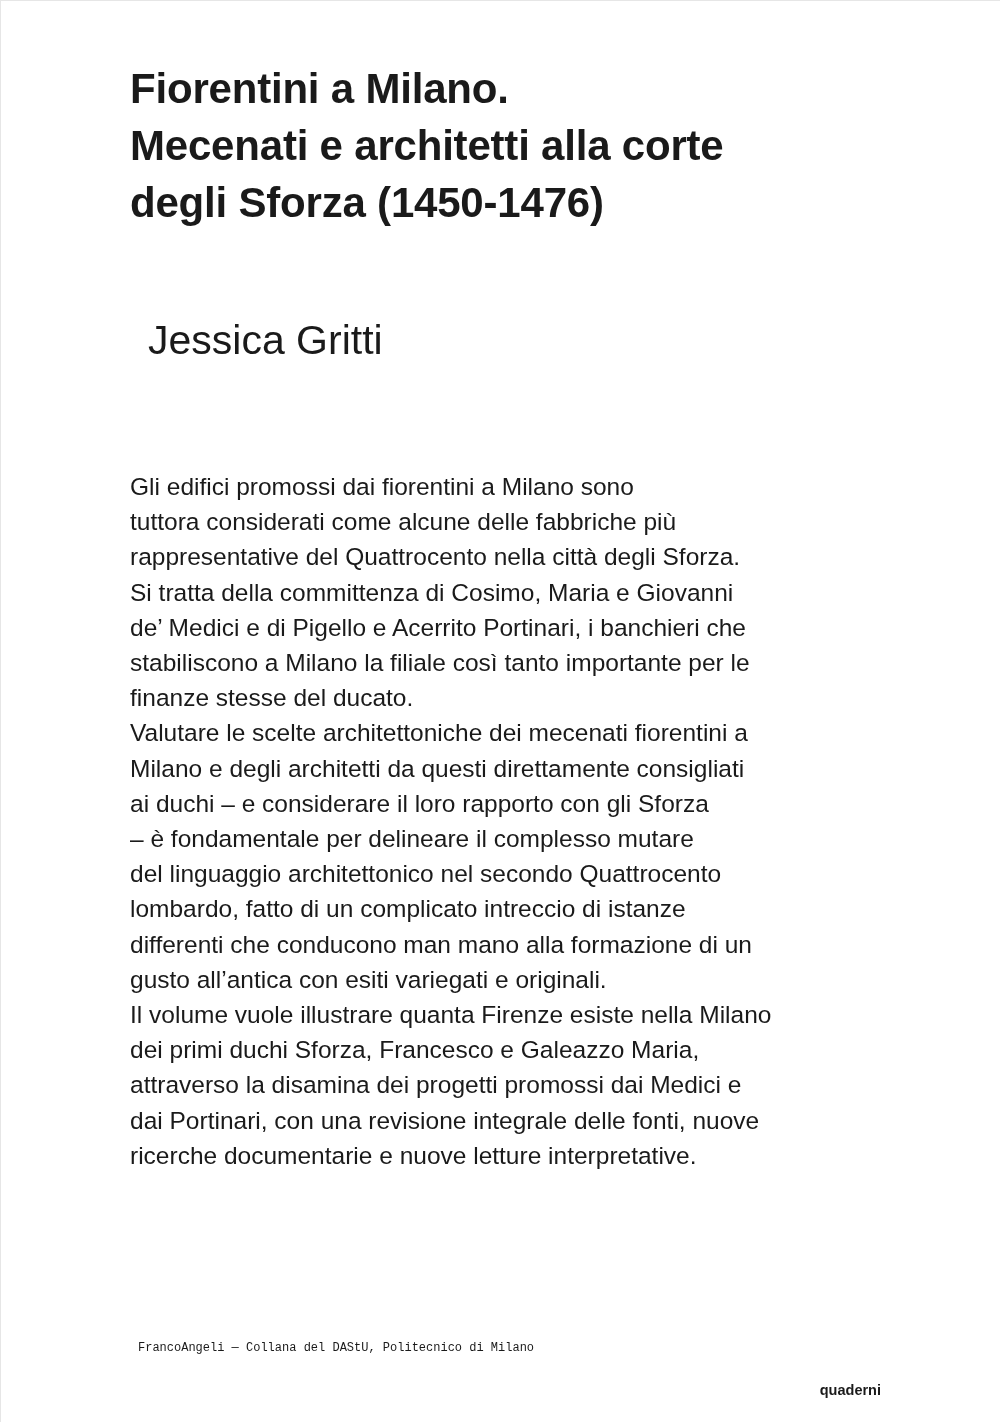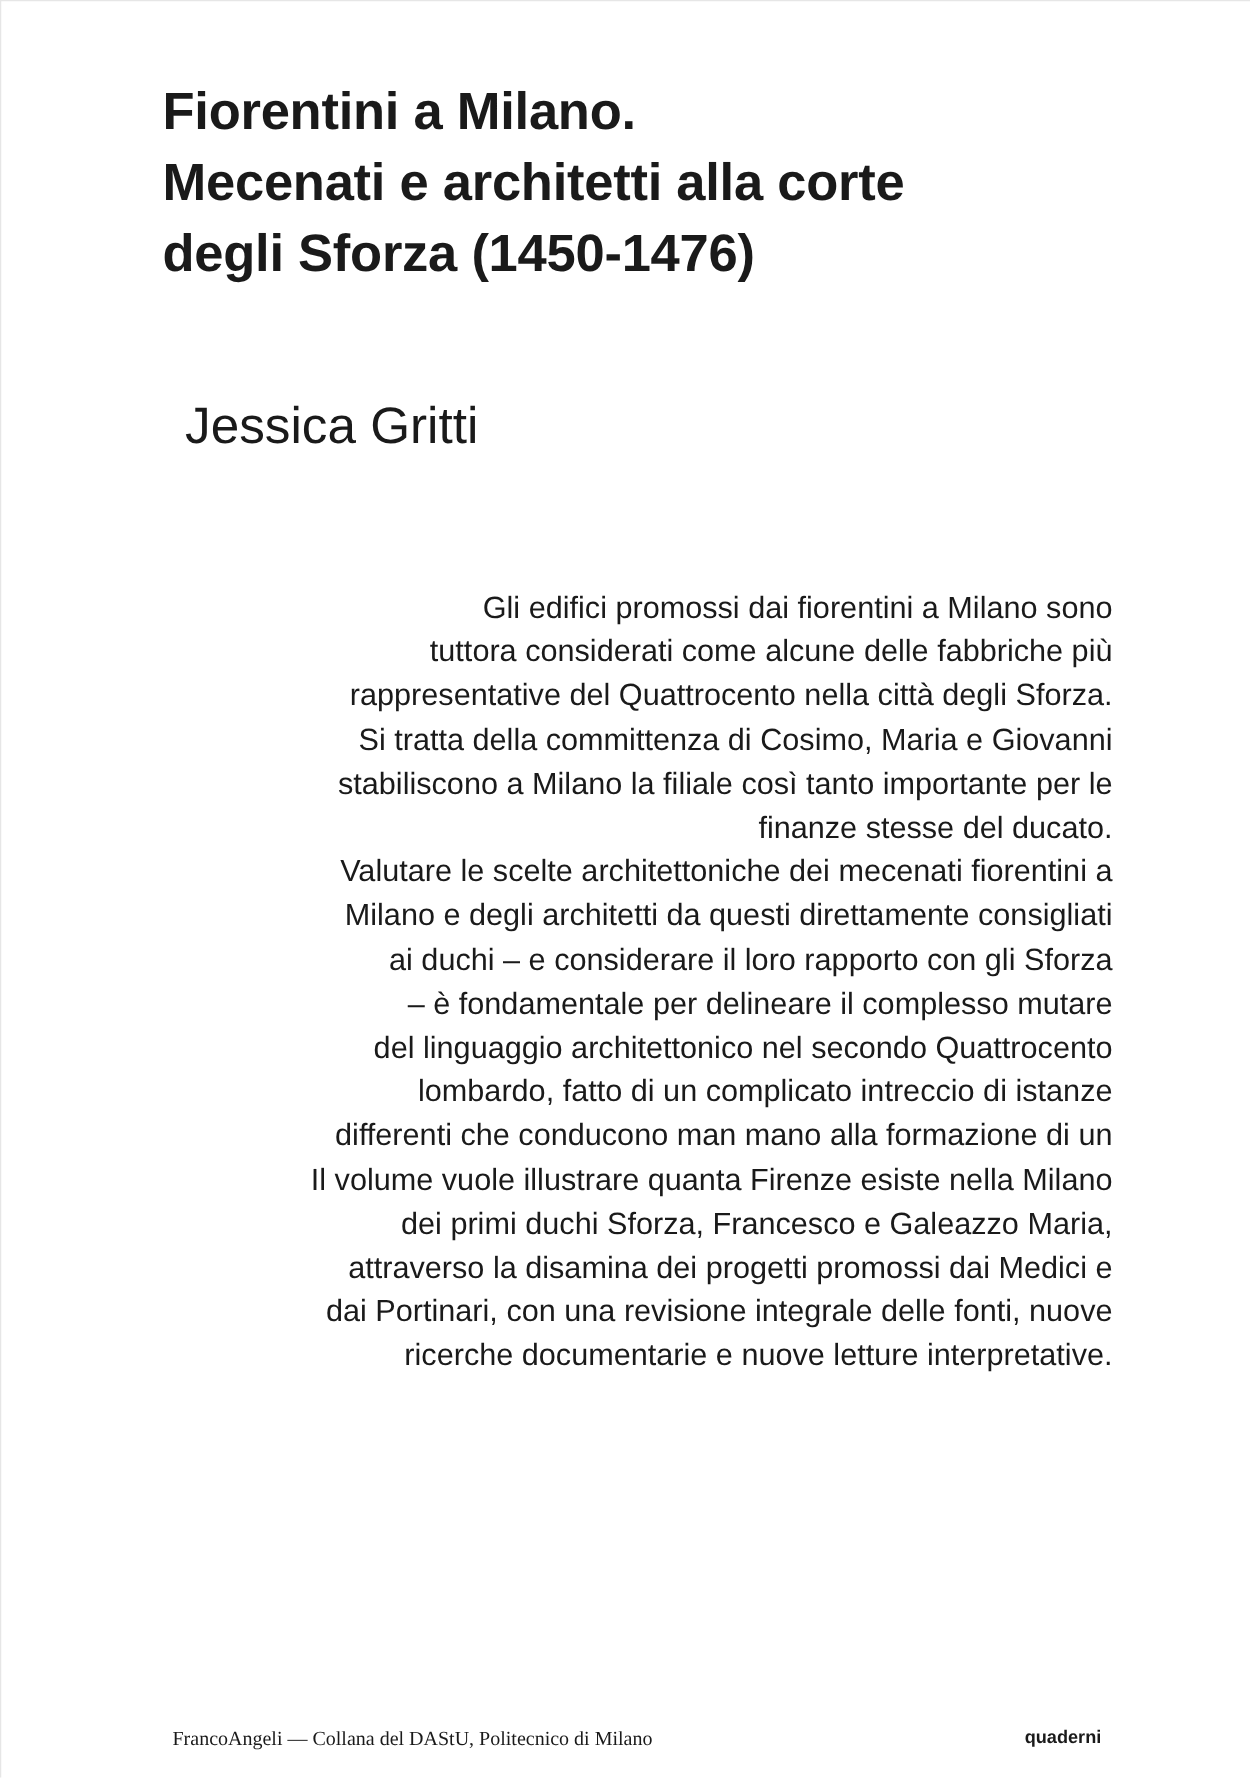--- a/index.html
+++ b/index.html
@@ -63,32 +63,30 @@
       width: 760px;
       margin: 0;
       font-family: "Liberation Sans", sans-serif;
       font-size: 24.5px;
       line-height: 35.2px;
       color: #1a1a1a;
     }
     .body-line {
       display: block;
       white-space: nowrap;
-      text-align: right;
     }
     .footer-left {
       position: absolute;
       left: 138px;
       top: 1339px;
-      font-family: Liberation Serif, serif;
-      font-size: 16px;
+      font-family: Liberation Mono, monospace;
+      font-size: 12px;
       line-height: 18px;
       color: #1a1a1a;
       white-space: nowrap;
-      margin-top: 44px;
     }
     .footer-right {
       position: absolute;
       right: 119px;
       top: 1337px;
       font-family: "Liberation Sans", sans-serif;
       font-weight: bold;
       font-size: 14.5px;
       line-height: 18px;
       color: #1a1a1a;
@@ -108,29 +106,31 @@
   <span class="title-line">degli Sforza (1450-1476)</span>
 </h1>
 
 <p class="author">Jessica Gritti</p>
 
 <div class="body-text">
   <span class="body-line">Gli edifici promossi dai fiorentini a Milano sono</span>
   <span class="body-line">tuttora considerati come alcune delle fabbriche più</span>
   <span class="body-line">rappresentative del Quattrocento nella città degli Sforza.</span>
   <span class="body-line">Si tratta della committenza di Cosimo, Maria e Giovanni</span>
+  <span class="body-line">de’ Medici e di Pigello e Acerrito Portinari, i banchieri che</span>
   <span class="body-line">stabiliscono a Milano la filiale così tanto importante per le</span>
   <span class="body-line">finanze stesse del ducato.</span>
   <span class="body-line">Valutare le scelte architettoniche dei mecenati fiorentini a</span>
   <span class="body-line">Milano e degli architetti da questi direttamente consigliati</span>
   <span class="body-line">ai duchi – e considerare il loro rapporto con gli Sforza</span>
   <span class="body-line">– è fondamentale per delineare il complesso mutare</span>
   <span class="body-line">del linguaggio architettonico nel secondo Quattrocento</span>
   <span class="body-line">lombardo, fatto di un complicato intreccio di istanze</span>
   <span class="body-line">differenti che conducono man mano alla formazione di un</span>
+  <span class="body-line">gusto all’antica con esiti variegati e originali.</span>
   <span class="body-line">Il volume vuole illustrare quanta Firenze esiste nella Milano</span>
   <span class="body-line">dei primi duchi Sforza, Francesco e Galeazzo Maria,</span>
   <span class="body-line">attraverso la disamina dei progetti promossi dai Medici e</span>
   <span class="body-line">dai Portinari, con una revisione integrale delle fonti, nuove</span>
   <span class="body-line">ricerche documentarie e nuove letture interpretative.</span>
 </div>
 
 <div class="footer-left">FrancoAngeli — Collana del DAStU, Politecnico di Milano</div>
 <div class="footer-right">quaderni</div>
 

